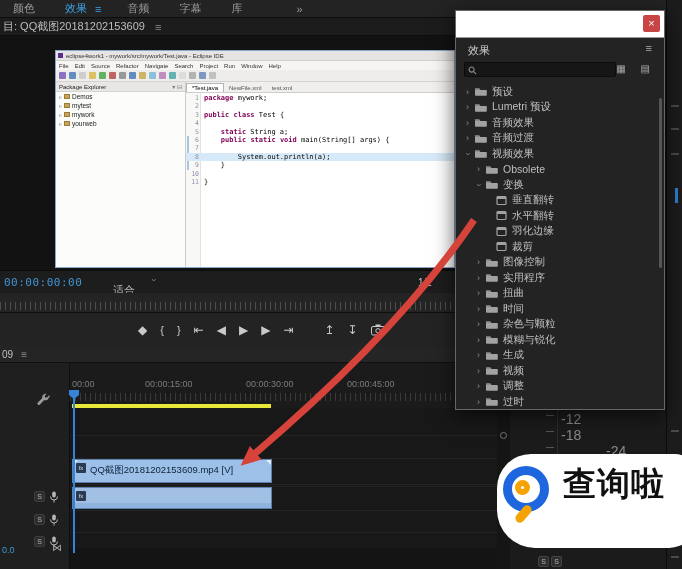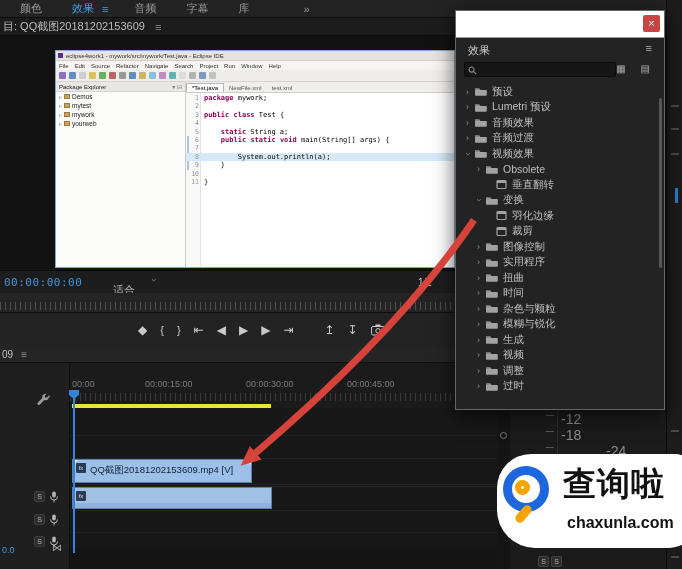--- a/index.html
+++ b/index.html
@@ -2,21 +2,21 @@
 <html><head>
 <meta charset="utf-8">
 <style>
   * { margin:0; padding:0; box-sizing:border-box; }
   html,body { background:#000; }
   body { font-family:"Liberation Sans", sans-serif; }
   #app { position:relative; width:682px; height:569px; background:#1a1a1a; overflow:hidden; }
 
   
   .topbar { position:absolute; left:0; top:0; width:682px; height:18px; background:#232323;
-            border-bottom:1px solid #0d0d0d; display:flex; align-items:center; padding-left:20px; }
+            border-bottom:1px solid #0d0d0d; display:flex; align-items:center; padding-left:13px; }
   .topbar .tab { font-size:11px; color:#9a9a9a; margin-right:30px; white-space:nowrap; }
   .topbar .tab.active { color:#3fa0e8; margin-right:8px; }
   .topbar .pmenu { color:#3fa0e8; font-size:11px; margin-right:26px; }
   .topbar .overflow { color:#9a9a9a; font-size:11px; margin-left:24px; }
 
   
   .prog-header { position:absolute; left:0; top:18px; width:682px; height:18px; background:#1c1c1c;
                  border-bottom:1px solid #0d0d0d; display:flex; align-items:center; }
   .prog-title { font-size:11px; color:#bdbdbd; margin-left:3px; }
   .prog-menu { font-size:11px; color:#8f8f8f; margin-left:10px; }
@@ -105,21 +105,21 @@
               overflow:hidden; }
   .rl { position:absolute; top:16px; font-size:9px; color:#7d7d7d; white-space:nowrap; }
   .ruler-ticks { position:absolute; left:0; right:0; top:30px; height:8px;
      background-image:repeating-linear-gradient(90deg,#3a3a3a 0 1px,transparent 1px 5px); }
   .workbar { position:absolute; left:72px; top:57px; width:199px; height:4px; background:#e8e838; }
 
   .tl-tracks { position:absolute; left:70px; top:61px; width:440px; height:161px; background:#181818; }
   .sep { position:absolute; left:0; right:0; height:1px; background:#242424; }
   .tracks-bottom { position:absolute; left:0; right:0; top:140px; bottom:0; background:#141414; }
 
-  .clip-video { position:absolute; left:2px; top:51px; width:180px; height:24px; background:#9dc0e8;
+  .clip-video { position:absolute; left:2px; top:51px; width:200px; height:24px; background:#9dc0e8;
                 border:1px solid #5d81aa; }
   .clip-video .fxb, .clip-audio .fxb { position:absolute; left:3px; top:3px; width:10px; height:10px;
       background:#2b3b52; color:#cfe0f2; font-size:6px; text-align:center; line-height:10px; border-radius:1px; }
   .clip-label { position:absolute; left:17px; top:4px; font-size:9.5px; color:#0d2238; white-space:nowrap; }
   .clip-corner-l, .clip-corner-r { position:absolute; top:0; width:0; height:0; border-style:solid; }
   .clip-corner-l { left:0; border-width:5px 5px 0 0; border-color:#e8eef5 transparent transparent transparent; }
   .clip-corner-r { right:0; border-width:0 5px 5px 0; border-color:transparent #e8eef5 transparent transparent; }
   .clip-audio { position:absolute; left:2px; top:79px; width:200px; height:22px; background:#8fb3dc;
                 border:1px solid #5d81aa; }
   .clip-audio-top { position:absolute; left:0; right:0; top:0; height:15px; background:#a2c0e4; }
@@ -500,39 +500,49 @@
           <div class="fx-row" style="padding-left: 17px;">
             <span class="fx-arrow">›</span>
             <span class="fx-icon">
               <svg width="13" height="11" viewBox="0 0 13 11">
                 <path d="M1 2.5h4.2l1.2 1.5H12a.8.8 0 0 1 .8.8V9a.8.8 0 0 1-.8.8H1.8A.8.8 0 0 1 1 9z" fill="#a2a2a2"></path>
                 <path d="M1 2.5h4.2l1.2 1.5H1z" fill="#8a8a8a"></path>
               </svg>
             </span>
             <span class="fx-label">Obsolete</span>
           </div>
+          <div class="fx-row" style="padding-left: 17px;">
+            <span class="fx-arrow exp">›</span>
+            <span class="fx-icon">
+              <svg width="13" height="11" viewBox="0 0 13 11">
+                <path d="M1 2.5h4.2l1.2 1.5H12a.8.8 0 0 1 .8.8V9a.8.8 0 0 1-.8.8H1.8A.8.8 0 0 1 1 9z" fill="#a2a2a2"></path>
+                <path d="M1 2.5h4.2l1.2 1.5H1z" fill="#8a8a8a"></path>
+              </svg>
+            </span>
+            <span class="fx-label">变换</span>
+          </div>
           <div class="fx-row" style="padding-left: 28px;">
             <span class="fx-arrow"></span>
             <span class="fx-icon">
               <svg width="11" height="11" viewBox="0 0 11 11">
                 <rect x="1" y="1.5" width="9" height="8" rx="1" fill="none" stroke="#a2a2a2" stroke-width="1.2"></rect>
                 <rect x="1" y="1.5" width="9" height="2.5" fill="#a2a2a2"></rect>
               </svg>
             </span>
             <span class="fx-label">垂直翻转</span>
           </div>
-          <div class="fx-row" style="padding-left: 17px;">
-            <span class="fx-arrow exp">›</span>
-            <span class="fx-icon">
-              <svg width="13" height="11" viewBox="0 0 13 11">
-                <path d="M1 2.5h4.2l1.2 1.5H12a.8.8 0 0 1 .8.8V9a.8.8 0 0 1-.8.8H1.8A.8.8 0 0 1 1 9z" fill="#a2a2a2"></path>
-                <path d="M1 2.5h4.2l1.2 1.5H1z" fill="#8a8a8a"></path>
-              </svg>
-            </span>
-            <span class="fx-label">变换</span>
+          <div class="fx-row" style="padding-left: 28px;">
+            <span class="fx-arrow"></span>
+            <span class="fx-icon">
+              <svg width="11" height="11" viewBox="0 0 11 11">
+                <rect x="1" y="1.5" width="9" height="8" rx="1" fill="none" stroke="#a2a2a2" stroke-width="1.2"></rect>
+                <rect x="1" y="1.5" width="9" height="2.5" fill="#a2a2a2"></rect>
+              </svg>
+            </span>
+            <span class="fx-label">水平翻转</span>
           </div>
           <div class="fx-row" style="padding-left: 28px;">
             <span class="fx-arrow"></span>
             <span class="fx-icon">
               <svg width="11" height="11" viewBox="0 0 11 11">
                 <rect x="1" y="1.5" width="9" height="8" rx="1" fill="none" stroke="#a2a2a2" stroke-width="1.2"></rect>
                 <rect x="1" y="1.5" width="9" height="2.5" fill="#a2a2a2"></rect>
               </svg>
             </span>
             <span class="fx-label">羽化边缘</span>
@@ -659,16 +669,15 @@
       </marker>
     </defs>
     <path d="M474 220 Q 398 332 252 456" stroke="#d6433b" stroke-width="7" fill="none" marker-end="url(#ah)"></path>
   </svg>
 
   <div class="wm">
     <div class="wm-ring"></div>
     <div class="wm-lens"></div>
     <div class="wm-handle"></div>
     <div class="wm-brand">查询啦</div>
-    <div class="wm-domain">chaxunla.com</div>
   </div>
 
 </div>
 
 </body></html>

